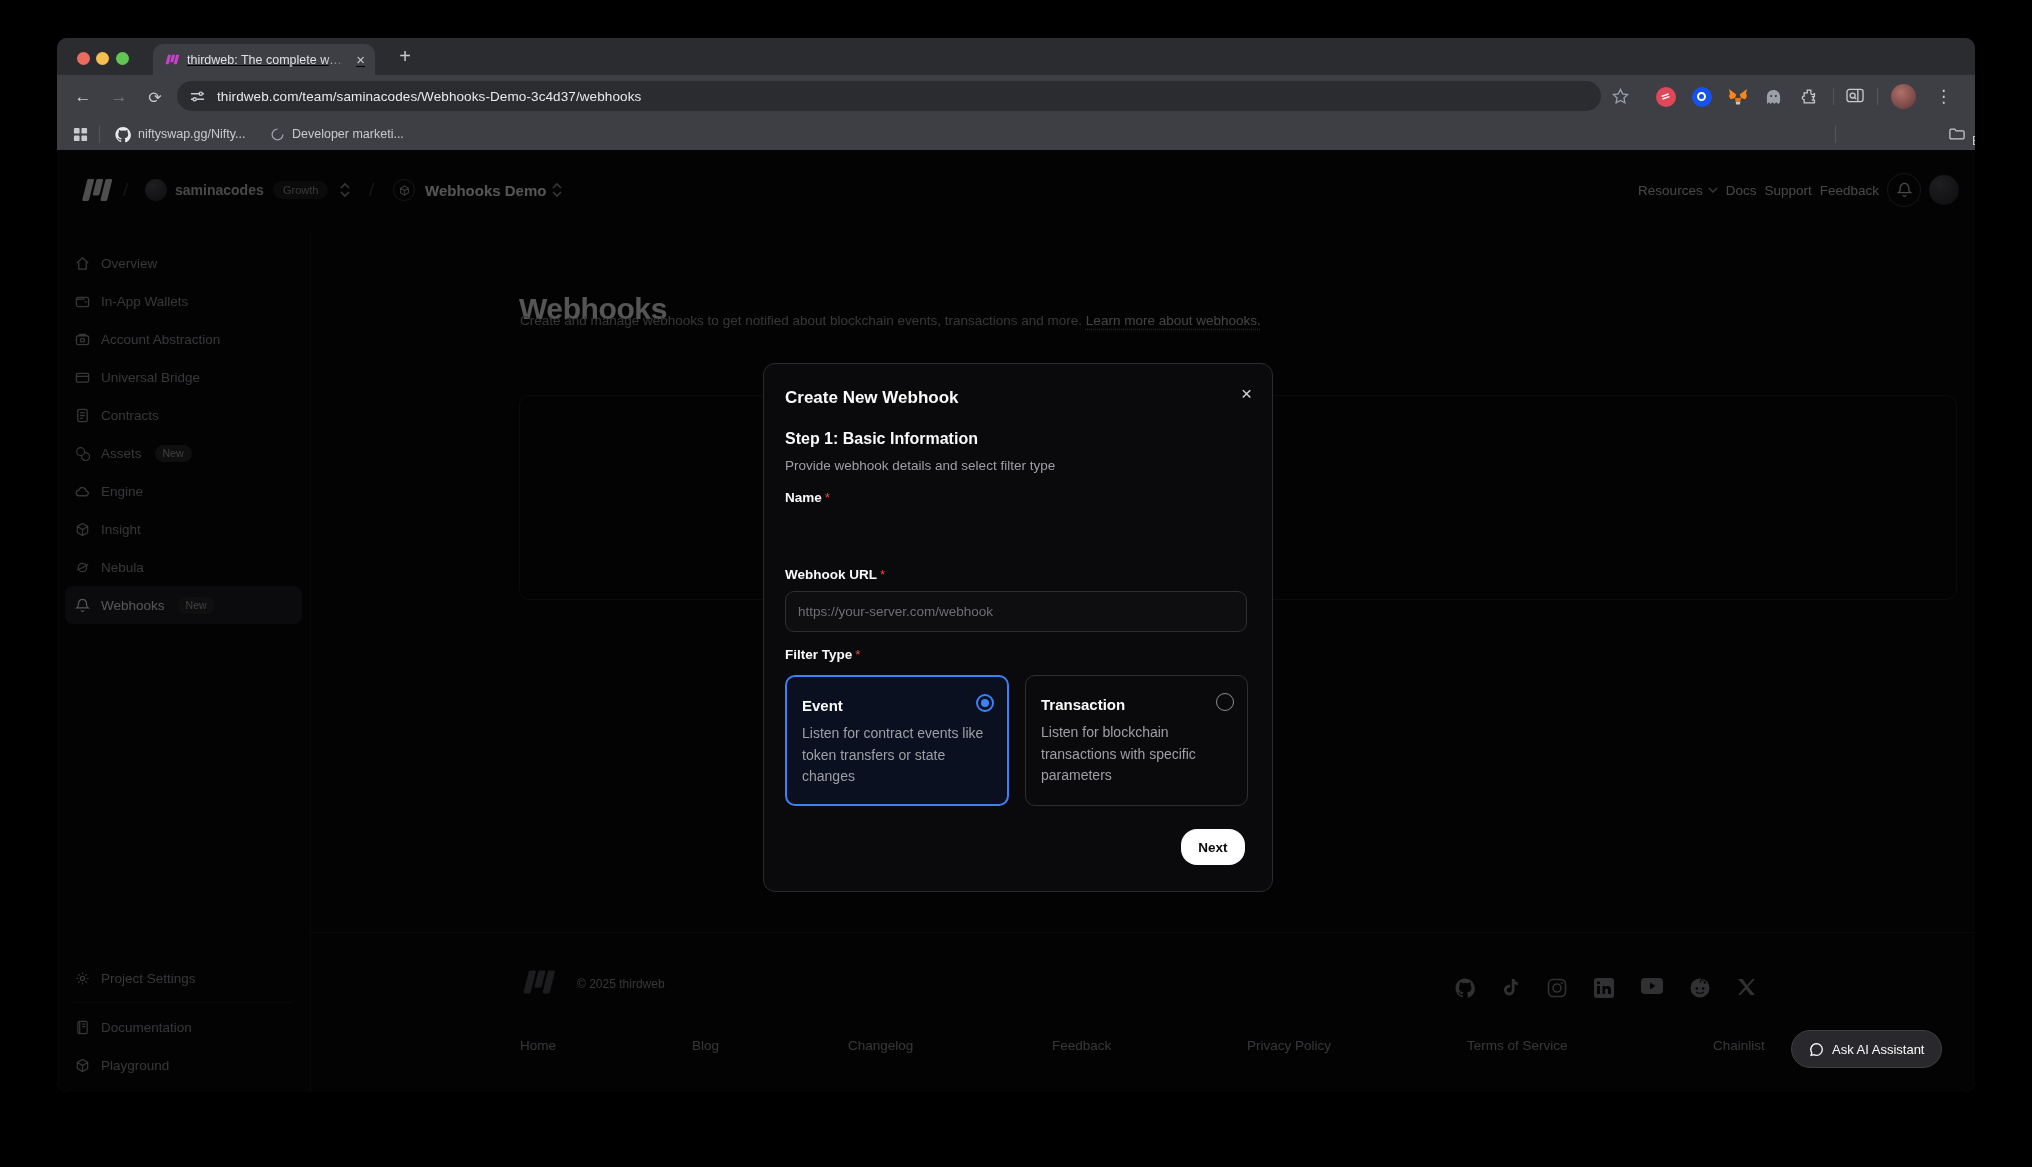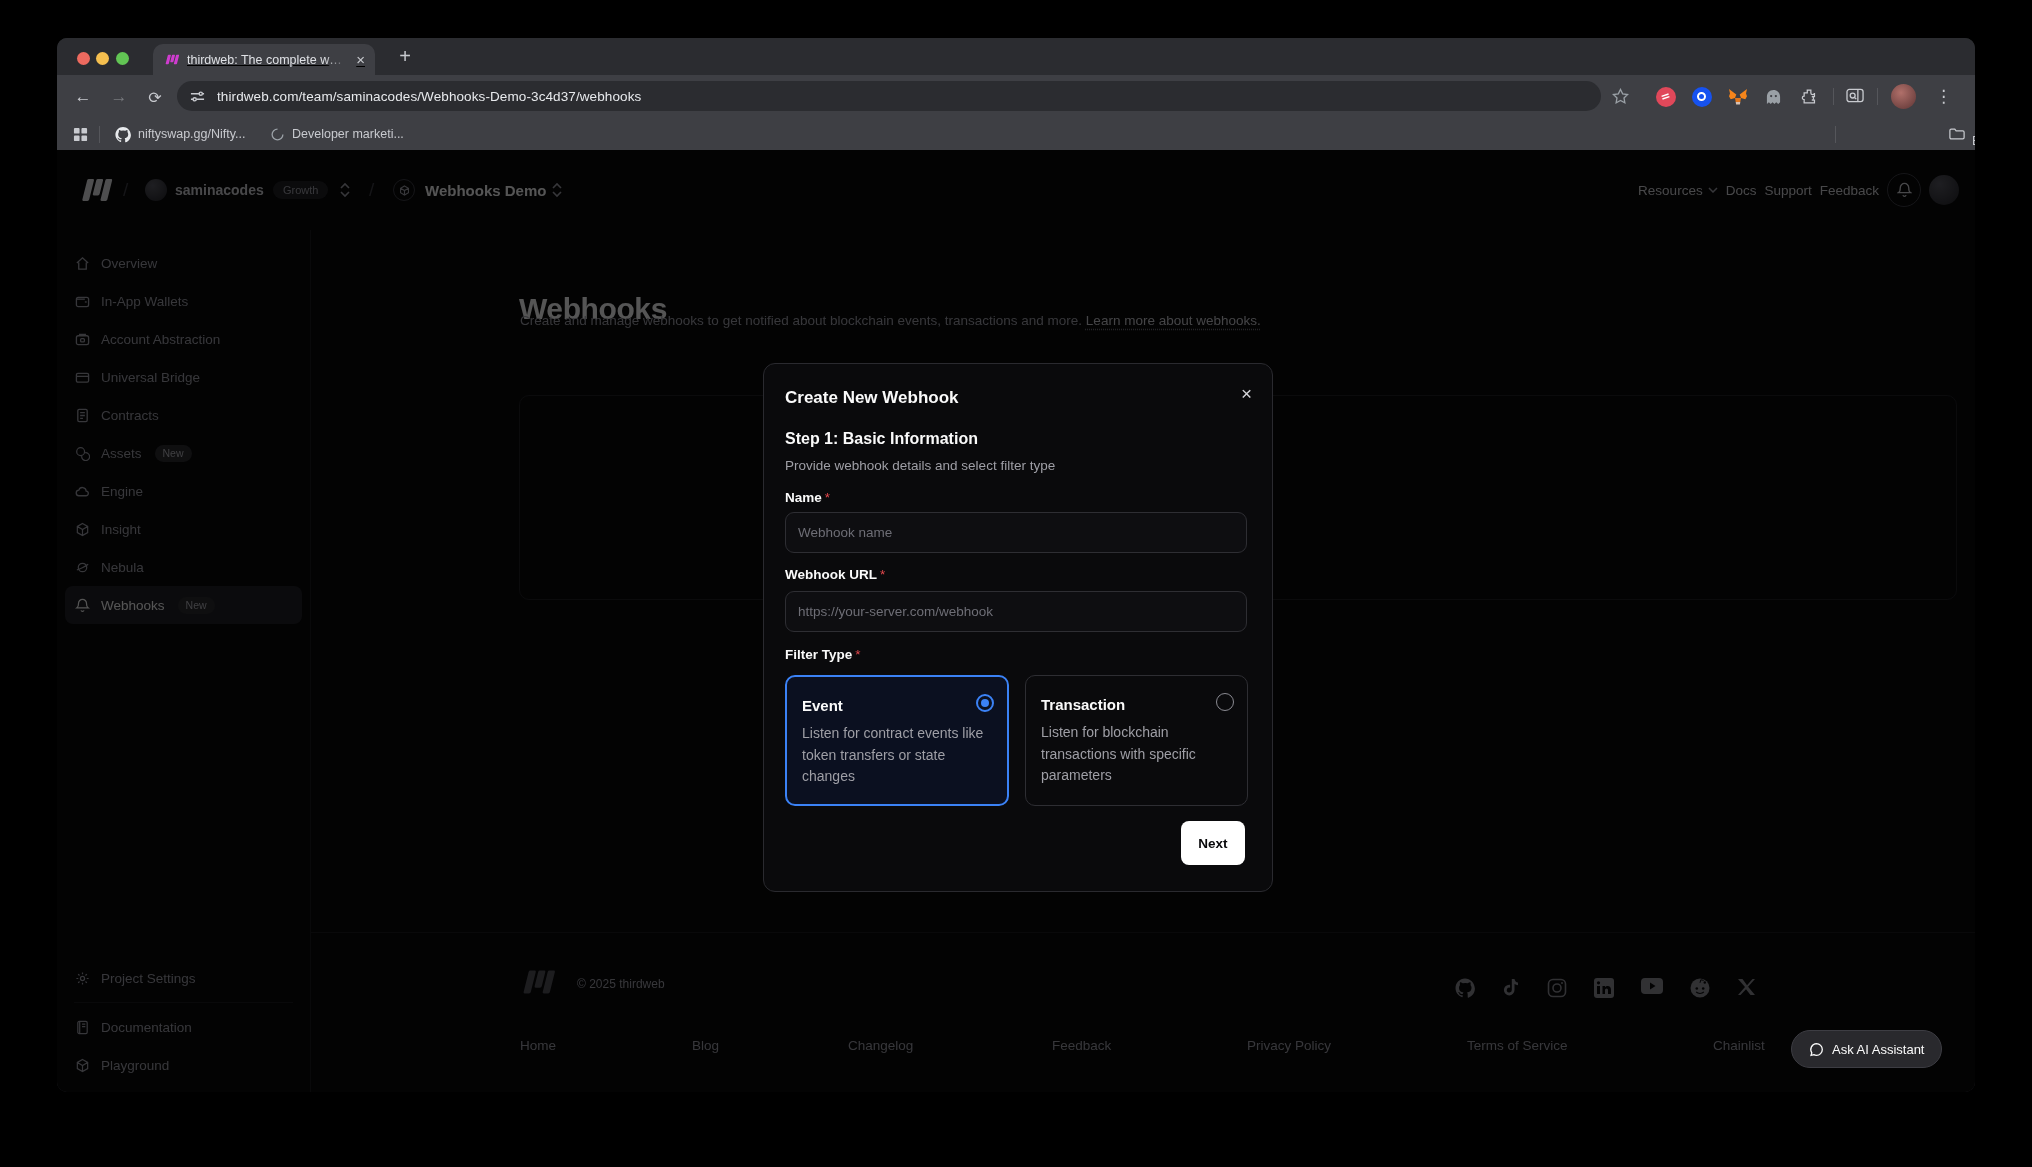--- a/index.html
+++ b/index.html
@@ -71,21 +71,21 @@
   .m-input::placeholder{color:#6e6e76;}
   .card{position:absolute;top:311px;height:131px;border-radius:10px;padding:20px 14px 0 15px;}
   .card.sel{left:21px;width:224px;border:2px solid #3b82f6;background:#0b1020;}
   .card.unsel{left:261px;width:223px;border:1px solid #2e2e33;}
   .card-title{font-size:15px;font-weight:600;color:#fafafa;}
   .card-desc{margin-top:9px;font-size:14px;line-height:1.55;color:#9f9fa6;}
   .radio{position:absolute;right:13px;top:17px;width:18px;height:18px;border-radius:50%;}
   .radio.on{border:2px solid #3b82f6;}
   .radio.on::after{content:"";position:absolute;left:3px;top:3px;width:8px;height:8px;border-radius:50%;background:#3b82f6;}
   .radio.off{border:1.5px solid #8a8a92;}
-  .nextbtn{position:absolute;right:27px;bottom:26px;width:64px;height:44px;border:none;border-radius:8px;background:#fff;color:#09090b;font-size:13.5px;font-weight:700;}
+  .nextbtn{position:absolute;right:27px;bottom:26px;width:64px;height:36px;border:none;border-radius:16px;background:#fff;color:#09090b;font-size:13.5px;font-weight:700;}
   svg{display:block;}
 </style>
 </head>
 <body>
 
 <div class="canvas">
   <div class="win">
 
     <div class="tabstrip">
       <span class="light" style="left:20px;background:#ed6a5f;"></span>
@@ -476,21 +476,20 @@
 
       <div class="overlay"></div>
 
       <div class="modal">
         <div class="m-title">Create New Webhook</div>
         <div class="m-close">×</div>
         <div class="m-step">Step 1: Basic Information</div>
         <div class="m-stepsub">Provide webhook details and select filter type</div>
 
         <div class="m-label" style="top:126px;"><span>Name</span><span class="req">*</span></div>
-        <input class="m-input" style="top: 148px;" placeholder="Webhook name">
 
         <div class="m-label" style="top:203px;"><span>Webhook URL</span><span class="req">*</span></div>
         <input class="m-input" style="top: 227px;" placeholder="https://your-server.com/webhook">
 
         <div class="m-label" style="top:283px;"><span>Filter Type</span><span class="req">*</span></div>
 
         <div class="card sel">
           <div class="card-title">Event</div>
           <span class="radio on"></span>
           <div class="card-desc">Listen for contract events like token transfers or state changes</div>

